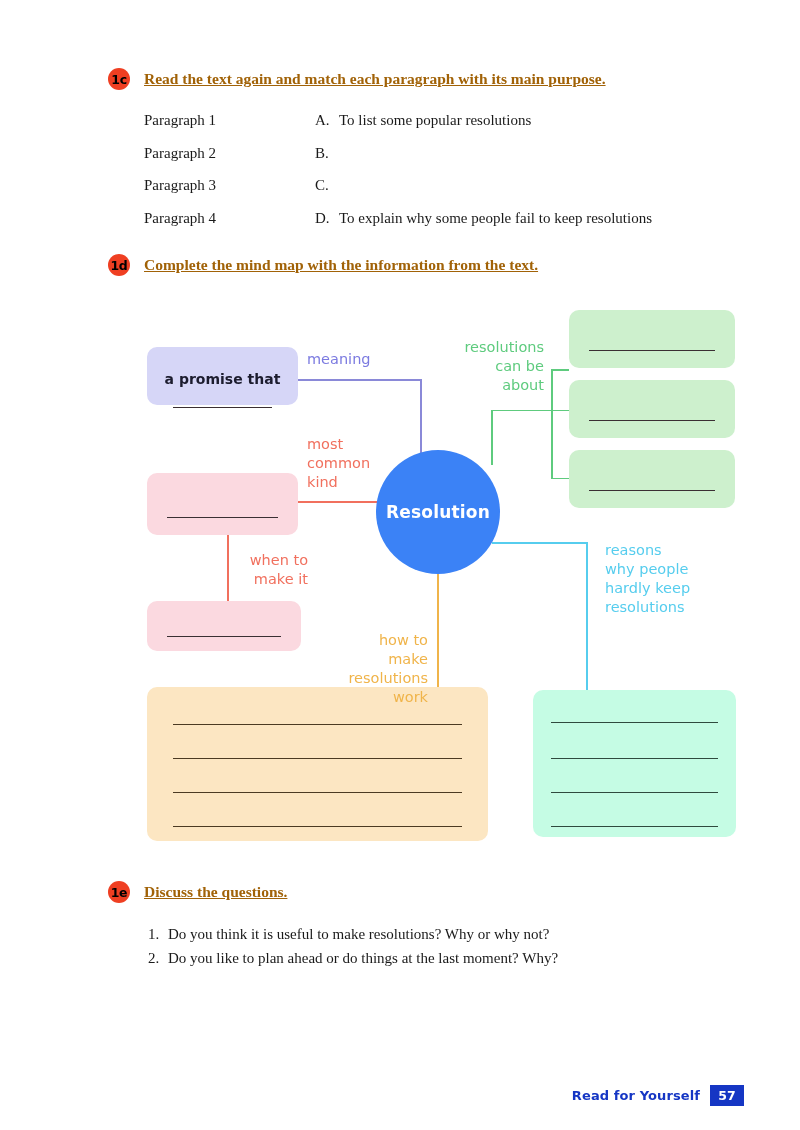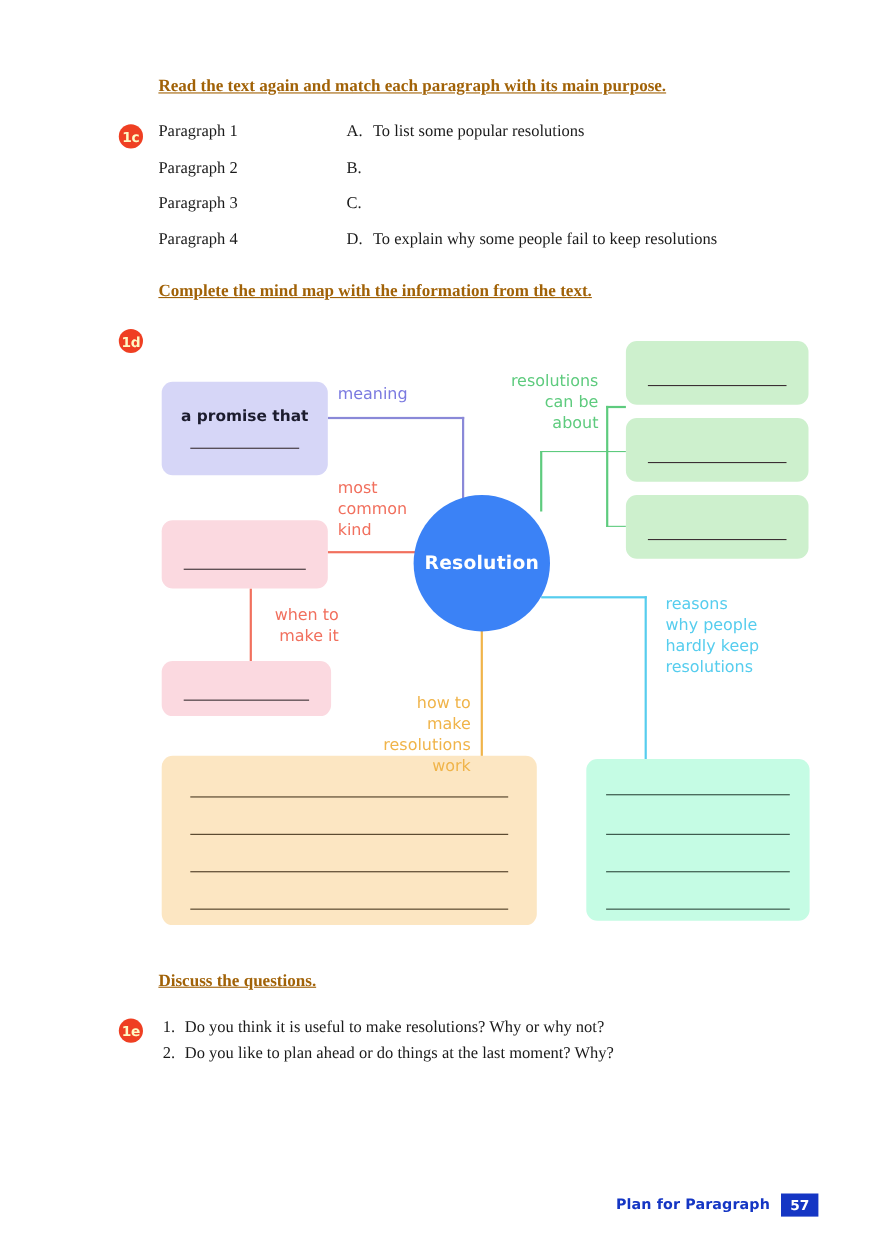--- a/index.html
+++ b/index.html
@@ -7,25 +7,25 @@
     width:800px;height:1130px;background:#ffffff;
     font-family:"Liberation Serif", serif;
     position:relative;overflow:hidden;
   }
   .page{position:relative;width:800px;height:1130px;}
 
   
   .ex-head{position:absolute;display:flex;align-items:flex-start;}
   .badge{
     width:22px;height:22px;border-radius:50%;
-    background:#ef3f22;color:#fef9c3;
+    background:#ef3f22;color:#000000;
     font-family:"DejaVu Sans", sans-serif;
     font-size:12.5px;font-weight:bold;
     display:flex;align-items:center;justify-content:center;
-    flex:0 0 auto;letter-spacing:-0.3px;margin-top:45px;
+    flex:0 0 auto;letter-spacing:-0.3px;
   }
   .ex-title{
     font-family:"Liberation Serif", serif;
     font-weight:bold;font-size:15.5px;color:#a16207;
     margin-left:14px;line-height:22px;white-space:nowrap;text-decoration:underline;
   }
 
   
   .match{position:absolute;font-size:15px;color:#1a1a1a;line-height:32.5px;}
   .match .col-l{position:absolute;left:0;top:0;}
@@ -138,21 +138,21 @@
 
     <div class="conn" style="left:437px;top:293px;width:1.6px;height:115px;background:#f0b44a;"></div>
 
     <div class="conn" style="left:492px;top:262px;width:96px;height:1.6px;background:#56cdee;"></div>
     <div class="conn" style="left:586.4px;top:262px;width:1.6px;height:148px;background:#56cdee;"></div>
 
     <div class="center-circle">
       <span>Resolution</span>
     </div>
 
-    <div class="node" style="left:147px;top:67px;width:151px;height:85px;background:#d6d6f7;">
+    <div class="node" style="left:147px;top:67px;width:151px;height:58px;background:#d6d6f7;">
       <div class="node-label" style="top:24px;">a promise that</div>
       <div class="ansline" style="left:26px;right:26px;top:60px;"></div>
     </div>
     <div class="branch-label" style="left:307px;top:70px;color:#7b7ae0;">meaning</div>
 
     <div class="node" style="left:147px;top:193px;width:151px;height:62px;background:#fbd9e0;">
       <div class="ansline" style="left:20px;right:20px;top:44px;"></div>
     </div>
     <div class="branch-label" style="left:307px;top:155px;color:#f1705e;text-align:left;width:80px;">most<br>common<br>kind</div>
 
@@ -200,17 +200,17 @@
       <span class="num">1.</span>
       <span>Do you think it is useful to make resolutions? Why or why not?</span>
     </div>
     <div class="qrow">
       <span class="num">2.</span>
       <span>Do you like to plan ahead or do things at the last moment? Why?</span>
     </div>
   </div>
 
   <div class="footer">
-    <div class="footer-text">Plan for Paragraph</div>
+    <div class="footer-text">Read for Yourself</div>
     <div class="pagenum">57</div>
   </div>
 
 </div>
 
 </body></html>

